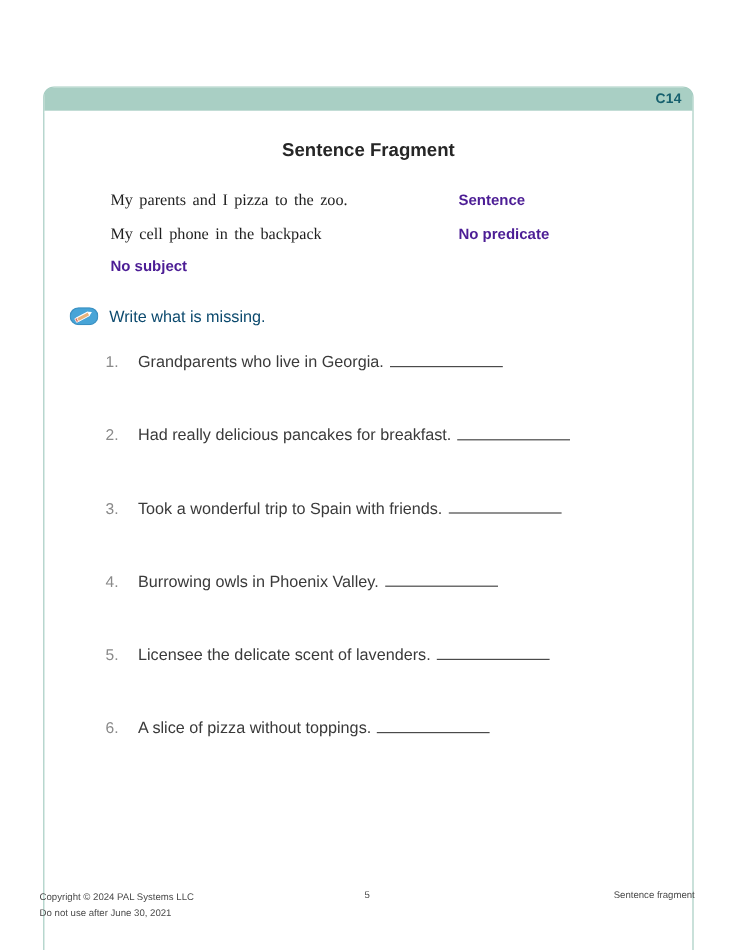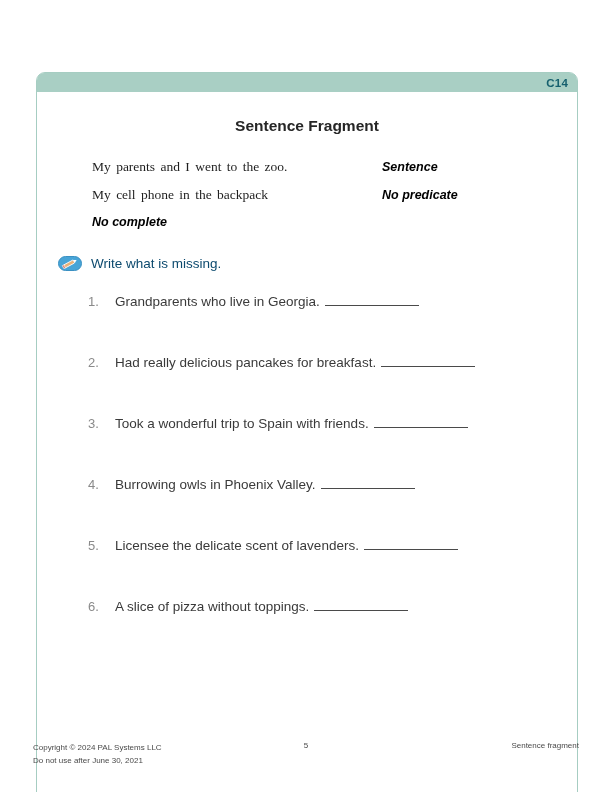--- a/index.html
+++ b/index.html
@@ -58,23 +58,22 @@
     margin-bottom: 12px;
     align-items: baseline;
   }
   .example-sentence {
     width: 290px;
     font-family: "Liberation Serif", serif;
     font-size: 13.5px; color: #1f1f1f;
     word-spacing: 2px;
   }
   .example-label {
-    font-style: italic;
     font-weight: 600;
-    font-size: 12.5px; color: #000000;
+    font-size: 12.5px; color: #4c1d95;
   }
 
   .instruction {
     margin: 27px 0 0 21px;
     display: flex; align-items: center;
   }
   .pencil-badge { width: 24px; height: 15px; flex: 0 0 auto; }
   .instruction-text {
     margin-left: 9px;
     font-size: 13.5px; color: #0c4a6e;
@@ -137,29 +136,29 @@
     <div class="code-bar">
       <span class="code">C14</span>
     </div>
 
     <div class="sheet-content">
       <div class="title">Sentence Fragment</div>
 
 
       <div class="examples">
         <div class="example-row">
-          <span class="example-sentence">My parents and I went to the zoo.</span>
+          <span class="example-sentence">My parents and I pizza to the zoo.</span>
           <span class="example-label">Sentence</span>
         </div>
         <div class="example-row">
           <span class="example-sentence">My cell phone in the backpack</span>
           <span class="example-label">No predicate</span>
         </div>
         <div class="example-row">
-          <span class="example-label">No complete</span>
+          <span class="example-label">No subject</span>
         </div>
       </div>
 
       <div class="instruction">
         <svg class="pencil-badge" viewBox="0 0 24 15" xmlns="http://www.w3.org/2000/svg">
           <rect x="0.5" y="0.5" width="23" height="14" rx="7" fill="#47a4d7" stroke="#3a90c2" stroke-width="1"></rect>
           <g transform="rotate(-28 12 7.5)">
             <rect x="5.5" y="5.8" width="11" height="3.4" rx="0.6" fill="#e8b27a" stroke="#ffffff" stroke-width="0.8"></rect>
             <polygon points="16.5,5.8 19.5,7.5 16.5,9.2" fill="#ffffff"></polygon>
             <rect x="4.2" y="5.8" width="1.8" height="3.4" fill="#d86a5a" stroke="#ffffff" stroke-width="0.6"></rect>

